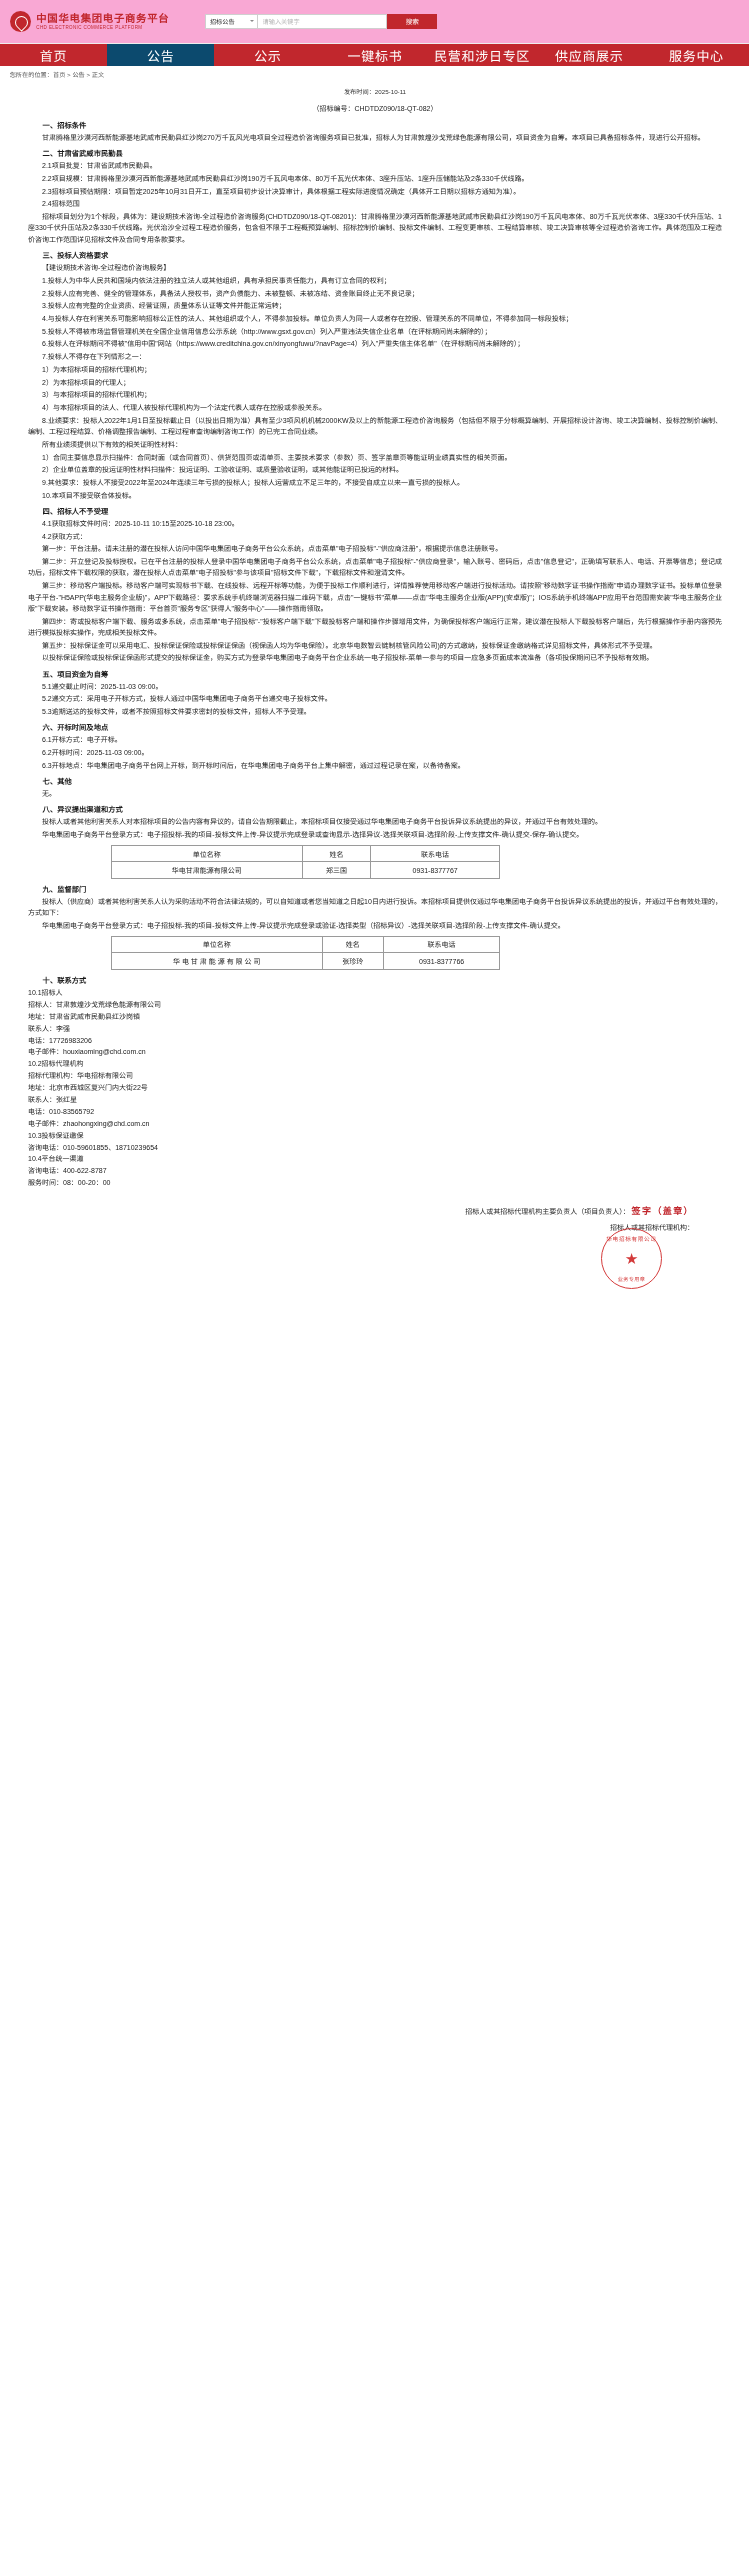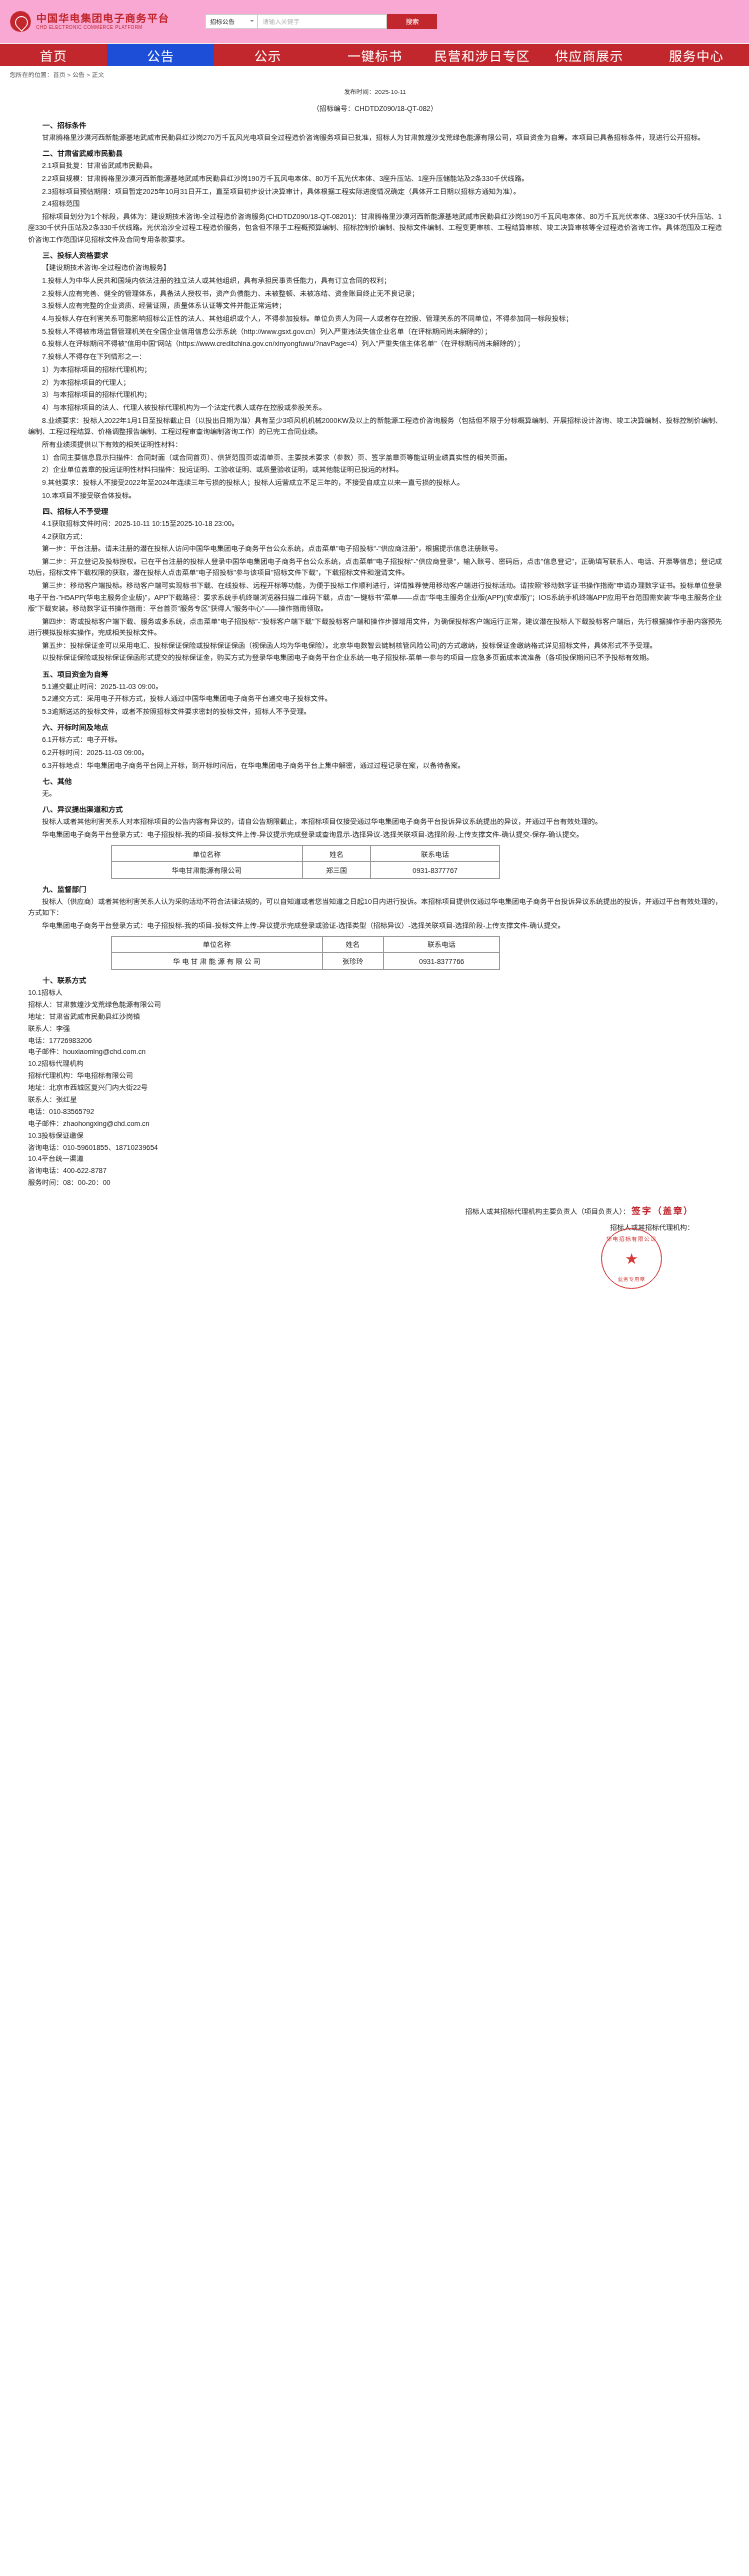--- a/index.html
+++ b/index.html
@@ -83,21 +83,21 @@
     align-items: stretch;
     color: #fff;
   }
   .nav-item {
     flex: 1;
     display: flex; align-items: center; justify-content: center;
     font-size: 13px;
     letter-spacing: 0.7px;
     cursor: pointer;
   }
-  .nav-item.active { background: #1d4ed8; }
+  .nav-item.active { background: #0c4a6e; }
 
   
   .crumb {
     height: 16.7px;
     display: flex; align-items: center;
     padding: 0 9.7px;
     font-size: 6.2px;
     color: #555;
     background: #fff;
   }

